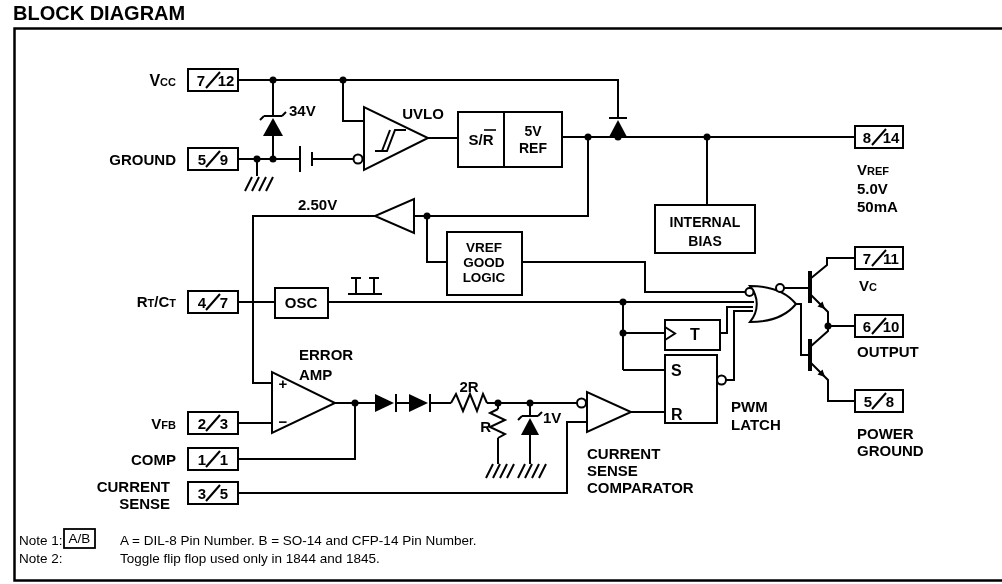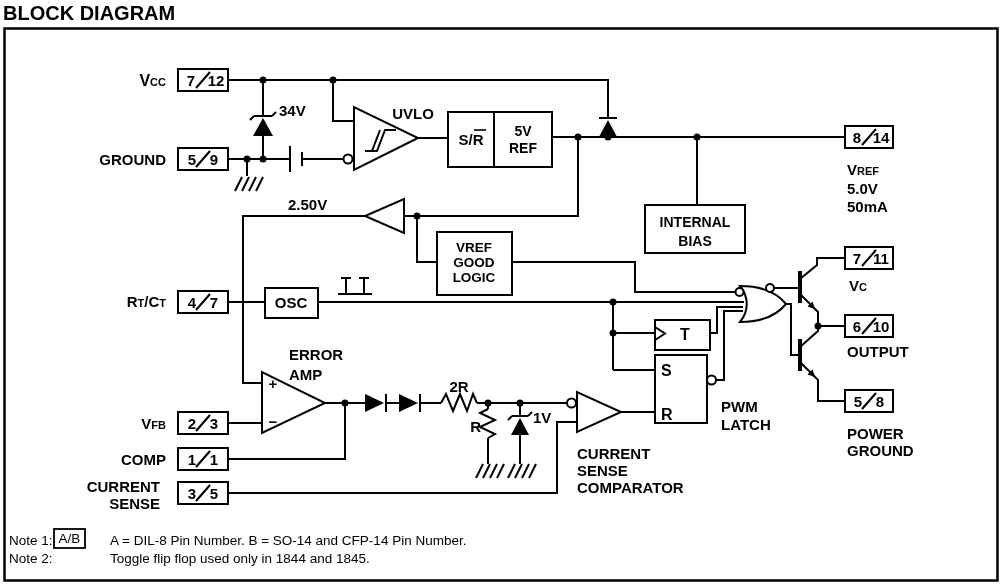--- a/index.html
+++ b/index.html
@@ -1,16 +1,16 @@
 <!DOCTYPE html>
 <html><head>
 <meta charset="utf-8">
 <style>
   html,body{margin:0;padding:0;background:#fff;}
-  #stage{position:relative;width:858px;height:584px;background:#fff;}
+  #stage{position:relative;width:858px;height:584px;background:#fff;margin-left:10px;}
   svg text{font-family:"Liberation Sans","DejaVu Sans",sans-serif;fill:#000;}
   .title{font-size:20px;font-weight:bold;}
   .t15{font-size:15px;font-weight:bold;}
   .t16{font-size:16px;font-weight:bold;}
   .t14{font-size:14px;font-weight:bold;}
   .t13{font-size:13.5px;font-weight:bold;}
   .sub{font-size:11px;font-weight:bold;}
   .note{font-size:13.5px;font-weight:normal;}
   .mid{text-anchor:middle;}
   .end{text-anchor:end;}

